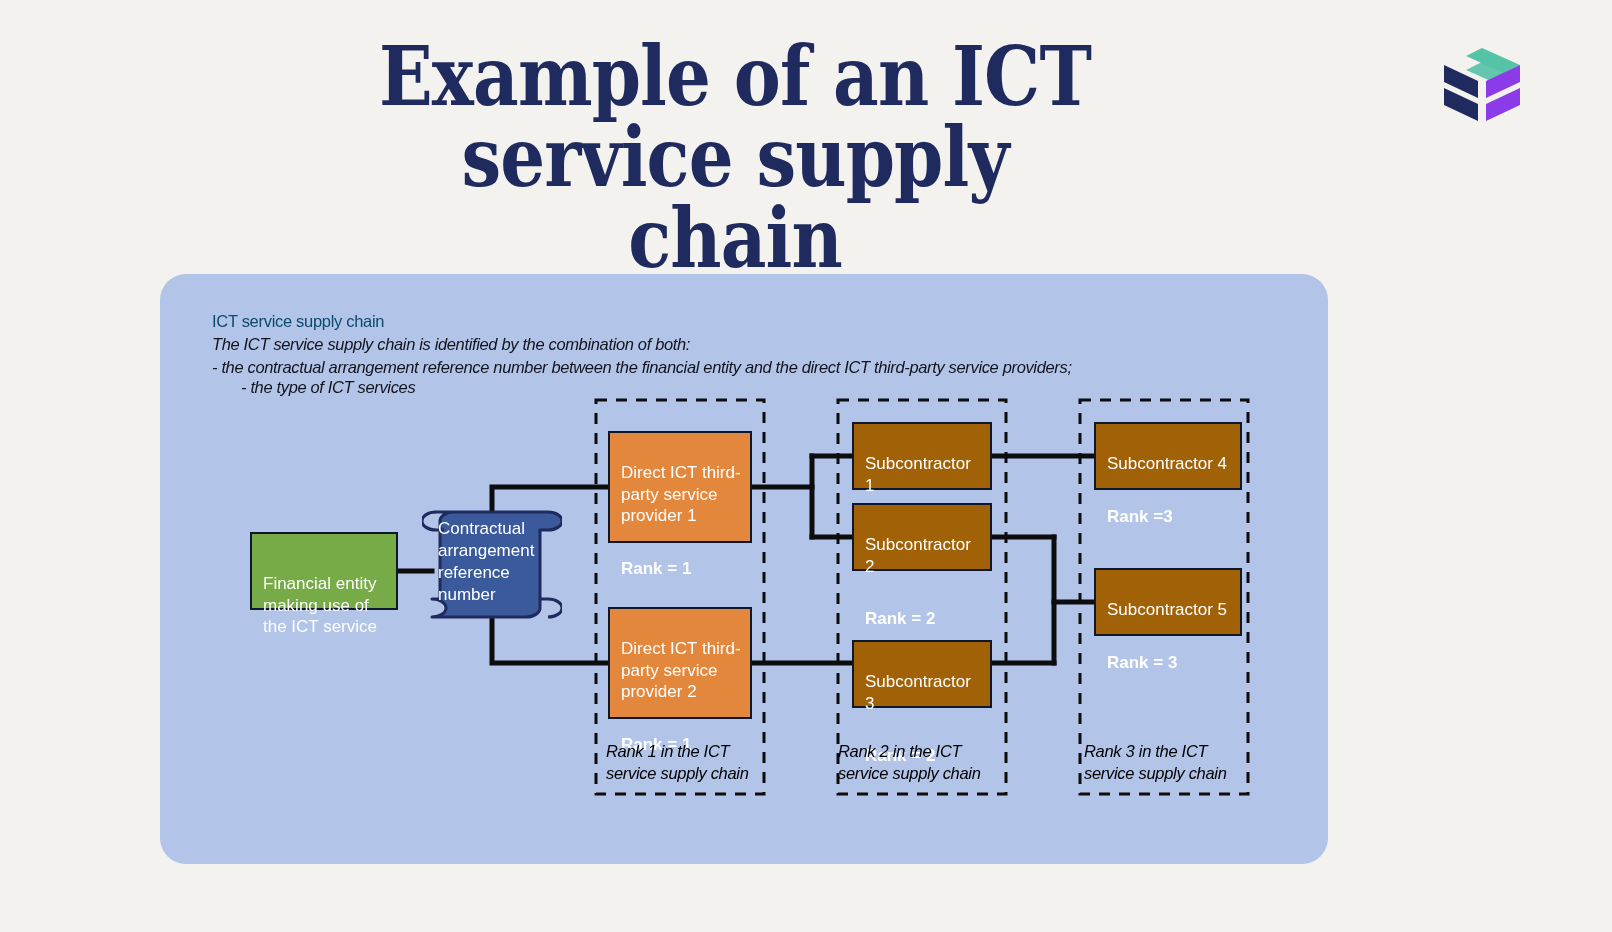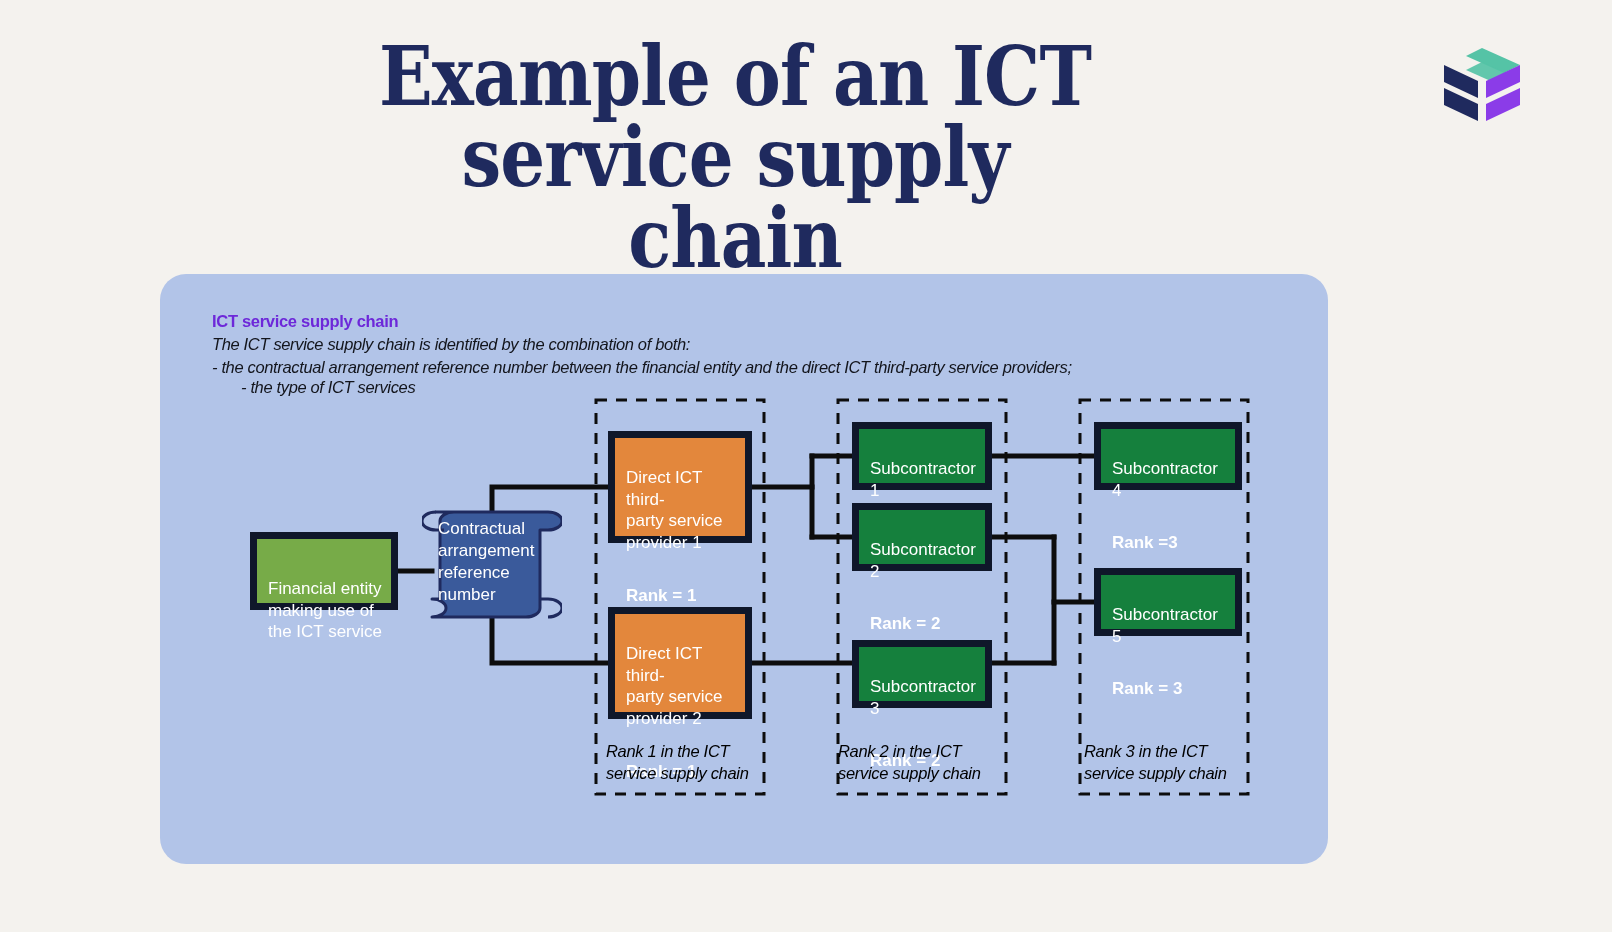--- a/index.html
+++ b/index.html
@@ -41,21 +41,21 @@
   #panel {
     position: absolute;
     left: 160px; top: 274px;
     width: 1168px; height: 590px;
     background: #b2c4e8;
     border-radius: 26px;
   }
 
   .hdr-bold {
     position: absolute; left: 52px; top: 38px;
-    font-size: 16.5px; font-weight: bold; color: #6d28d9;
+    font-size: 16.5px; font-weight: normal; color: #0c4a6e;
     letter-spacing: -0.3px;
     text-align: right;
   }
   .hdr-line {
     position: absolute; left: 52px;
     font-size: 16.5px; font-style: italic; color: #13151c;
     letter-spacing: -0.35px; white-space: nowrap;
   }
   #hdr1 { top: 61px; }
   #hdr2 { top: 84px; }
@@ -68,32 +68,32 @@
     line-height: 1.38; letter-spacing: -0.3px;
     white-space: pre-line;
   }
 
   
   #diagram { position: absolute; left: 0; top: 0; width: 1168px; height: 590px; }
 
   
   .node {
     position: absolute;
-    border: 7px solid #0f172a;
+    border: 2px solid #0f172a;
     color: #ffffff;
     padding: 7px 9px 6px 11px;
     font-size: 17px;
     line-height: 1.28;
     white-space: pre-line;
   }
   .node .rank { font-weight: bold; display: block; margin-top: 31px; }
 
   .green  { background: #77ab48; }
   .orange { background: #e3873c; }
-  .peach  { background: #15803d; }
+  .peach  { background: #a16207; }
 
   
   #n-fin { left: 90px; top: 258px; width: 148px; height: 78px; padding-top: 17px; }
 
   
   #scroll-wrap { position: absolute; left: 262px; top: 228px; width: 140px; height: 126px; }
   #scroll-text {
     position: absolute; left: 16px; top: 16px; width: 112px;
     color: #fff; font-size: 17px; line-height: 1.3; white-space: pre-line;
     z-index: 3;

